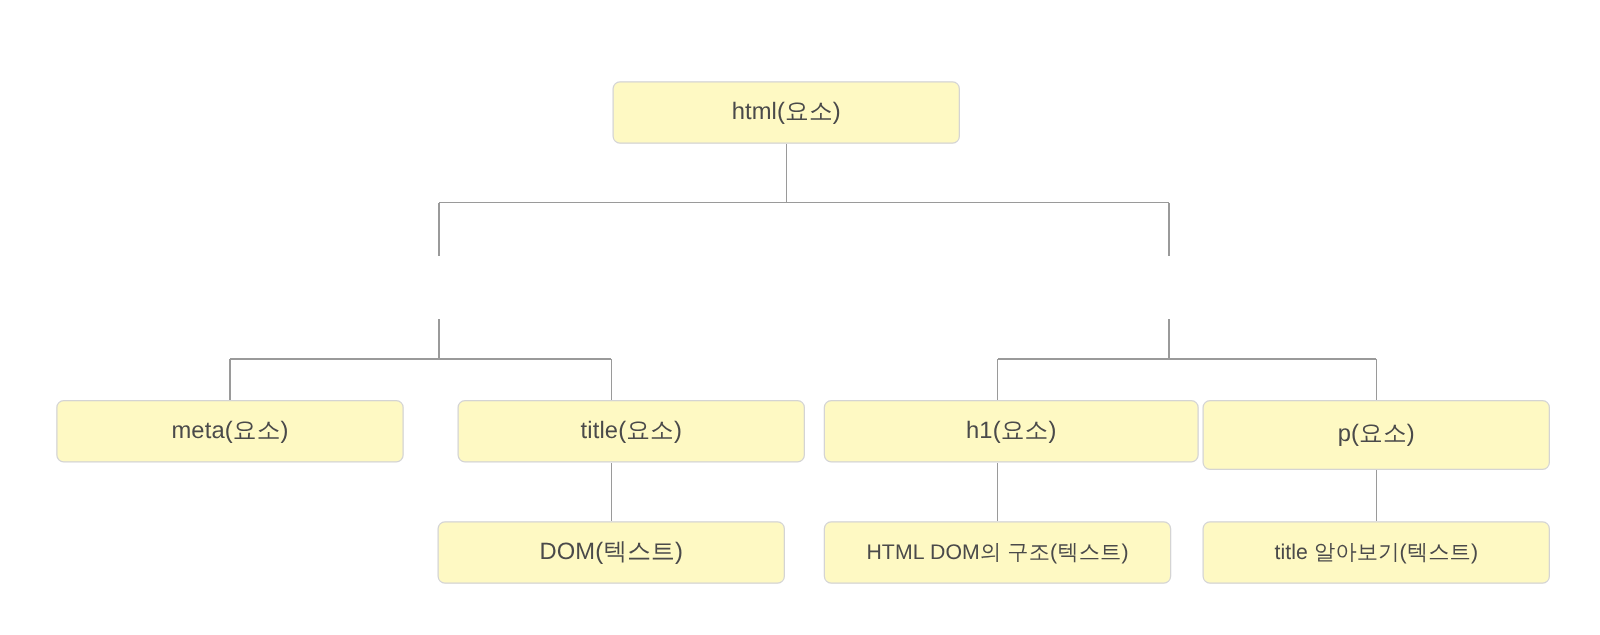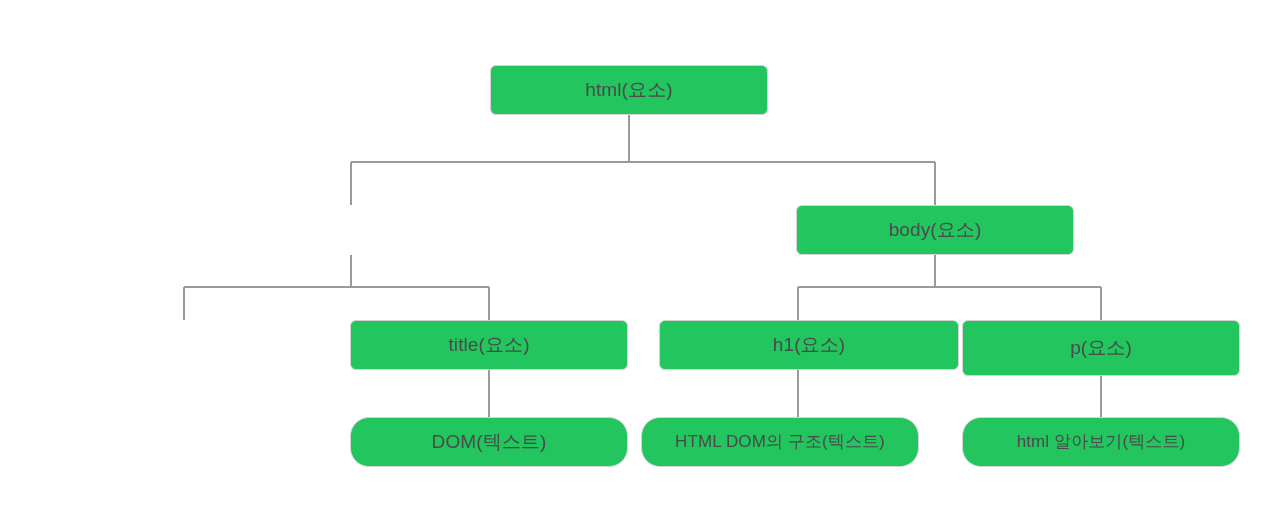--- a/index.html
+++ b/index.html
@@ -23,52 +23,52 @@
     position: absolute;
     left: 0;
     top: 0;
     width: 1280px;
     height: 508px;
     pointer-events: none;
   }
   .node {
     position: absolute;
     box-sizing: border-box;
-    background: #22c55e;
+    background: #fef9c3;
     border: 1px solid #d4d4d4;
     border-radius: 6px;
     display: flex;
     align-items: center;
     justify-content: center;
     color: #4a4a4a;
     font-size: 19px;
     line-height: 1.2;
     letter-spacing: 0.1px;
     white-space: nowrap;
     z-index: 2;
   }
   .node .label {
     display: block;
     text-align: center;
   }
-  .node.text-node { color: #4a4a4a; border-radius: 19px; }
+  .node.text-node { color: #4a4a4a; }
   .node.small .label { font-size: 17px; }
   
   #node-html  { left: 490px; top: 65px;  width: 278px; height: 50px; }
   
   #node-head  { left: 212px; top: 205px; width: 278px; height: 50px; }
   #node-body  { left: 796px; top: 205px; width: 278px; height: 50px; }
   
   #node-meta  { left: 45px;  top: 320px; width: 278px; height: 50px; }
-  #node-title { left: 350px; top: 320px; width: 278px; height: 50px; }
+  #node-title { left: 366px; top: 320px; width: 278px; height: 50px; }
   #node-h1    { left: 659px; top: 320px; width: 300px; height: 50px; }
   #node-p     { left: 962px; top: 320px; width: 278px; height: 56px; }
   
   #node-title-text { left: 350px; top: 417px; width: 278px; height: 50px; }
-  #node-h1-text    { left: 641px; top: 417px; width: 278px; height: 50px; }
+  #node-h1-text    { left: 659px; top: 417px; width: 278px; height: 50px; }
   #node-p-text     { left: 962px; top: 417px; width: 278px; height: 50px; }
 </style>
 </head>
 <body>
 
 <div id="diagram">
 
   <svg id="wires" viewBox="0 0 1280 508" width="1280" height="508" xmlns="http://www.w3.org/2000/svg">
     <g fill="none" stroke="#9a9a9a" stroke-width="1.2" shape-rendering="crispEdges">
 
@@ -91,24 +91,24 @@
       <path d="M798,370 L798,417"></path>
       <path d="M1101,370 L1101,417"></path>
     </g>
   </svg>
 
   <div class="node" id="node-html">
     <span class="label">html(요소)</span>
   </div>
 
 
-  <div class="node" id="node-body">
-    <span class="label">body(요소)</span>
+
+  <div class="node" id="node-meta">
+    <span class="label">meta(요소)</span>
   </div>
-
 
   <div class="node" id="node-title">
     <span class="label">title(요소)</span>
   </div>
 
   <div class="node" id="node-h1">
     <span class="label">h1(요소)</span>
   </div>
 
   <div class="node" id="node-p">
@@ -117,16 +117,16 @@
 
   <div class="node text-node" id="node-title-text">
     <span class="label">DOM(텍스트)</span>
   </div>
 
   <div class="node text-node small" id="node-h1-text">
     <span class="label">HTML DOM의 구조(텍스트)</span>
   </div>
 
   <div class="node text-node small" id="node-p-text">
-    <span class="label">html 알아보기(텍스트)</span>
+    <span class="label">title 알아보기(텍스트)</span>
   </div>
 
 </div>
 
 </body></html>

